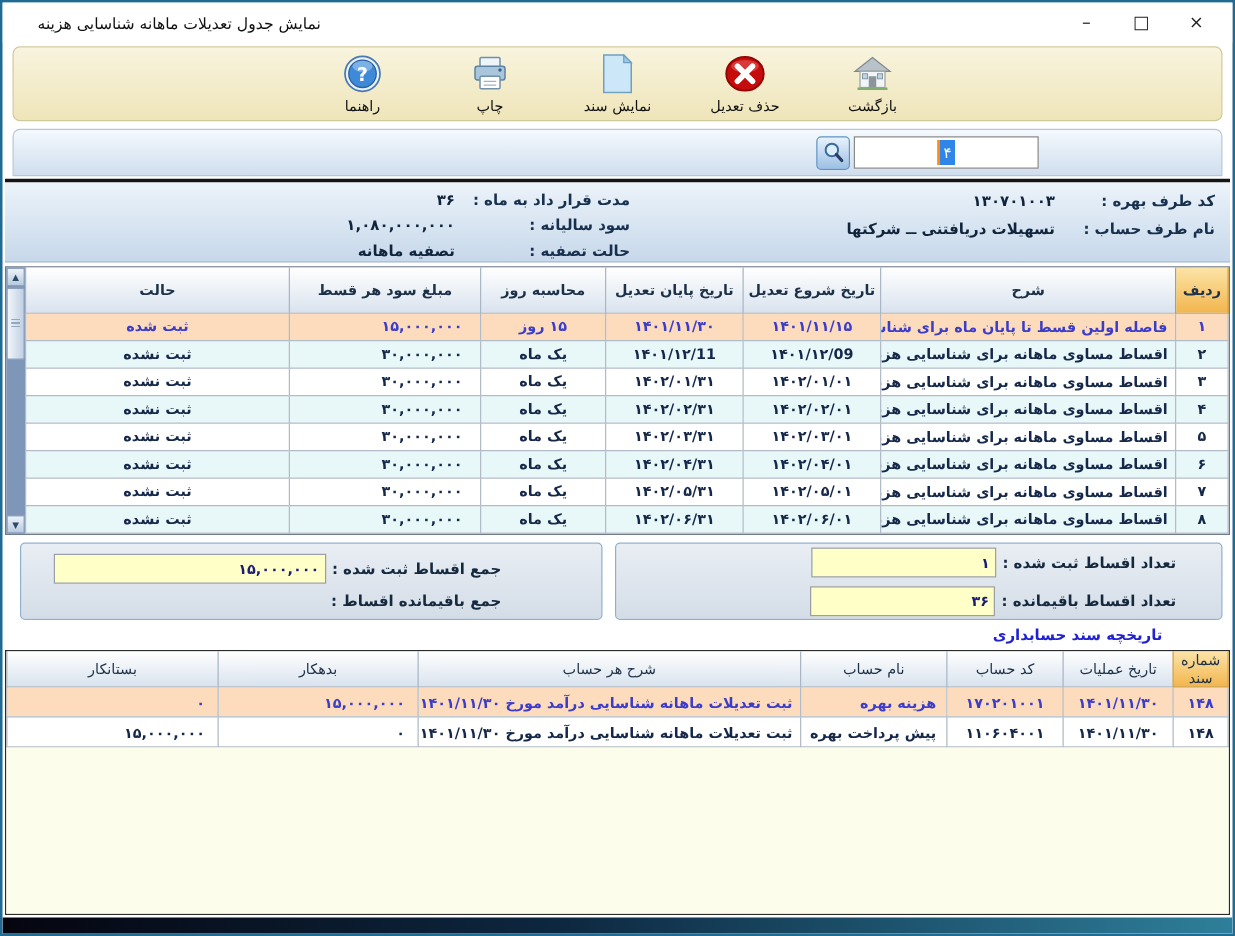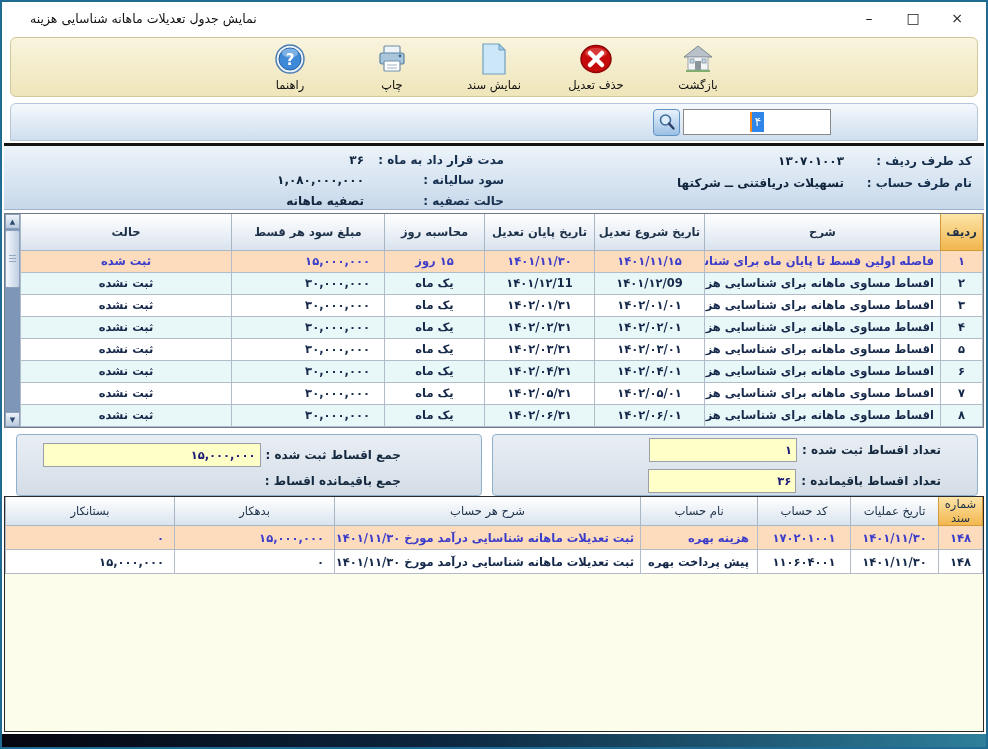--- a/index.html
+++ b/index.html
@@ -214,21 +214,21 @@
         <span class="sel-char">۴</span>
       </div>
     </div>
   </div>
 
   <div class="black-rule"></div>
 
   <div class="info-panel">
     <div class="info-col right">
       <div class="info-row">
-        <span class="info-label">کد طرف ردیف :</span>
+        <span class="info-label">کد طرف بهره :</span>
         <span class="info-value">۱۳۰۷۰۱۰۰۳</span>
       </div>
       <div class="info-row">
         <span class="info-label">نام طرف حساب :</span>
         <span class="info-value">تسهیلات دریافتنی ــ شرکتها</span>
       </div>
     </div>
     <div class="info-col left">
       <div class="info-row">
         <span class="info-label">مدت قرار داد به ماه :</span>
@@ -375,20 +375,23 @@
         <span class="sum-field">
           <span class="sum-value">۱۵,۰۰۰,۰۰۰</span>
         </span>
       </div>
       <div class="sum-row">
         <span class="sum-label">جمع باقیمانده اقساط :</span>
       </div>
     </div>
   </div>
 
+  <div class="history-link-row">
+    <span class="history-link">تاریخچه سند حسابداری</span>
+  </div>
 
   <div class="history-area">
     <table class="grid2">
       <colgroup>
         <col style="width:44px">
           <col style="width:88px">
           <col style="width:93px">
         <col style="width:117px">
           <col style="width:306px">
           <col style="width:160px">

